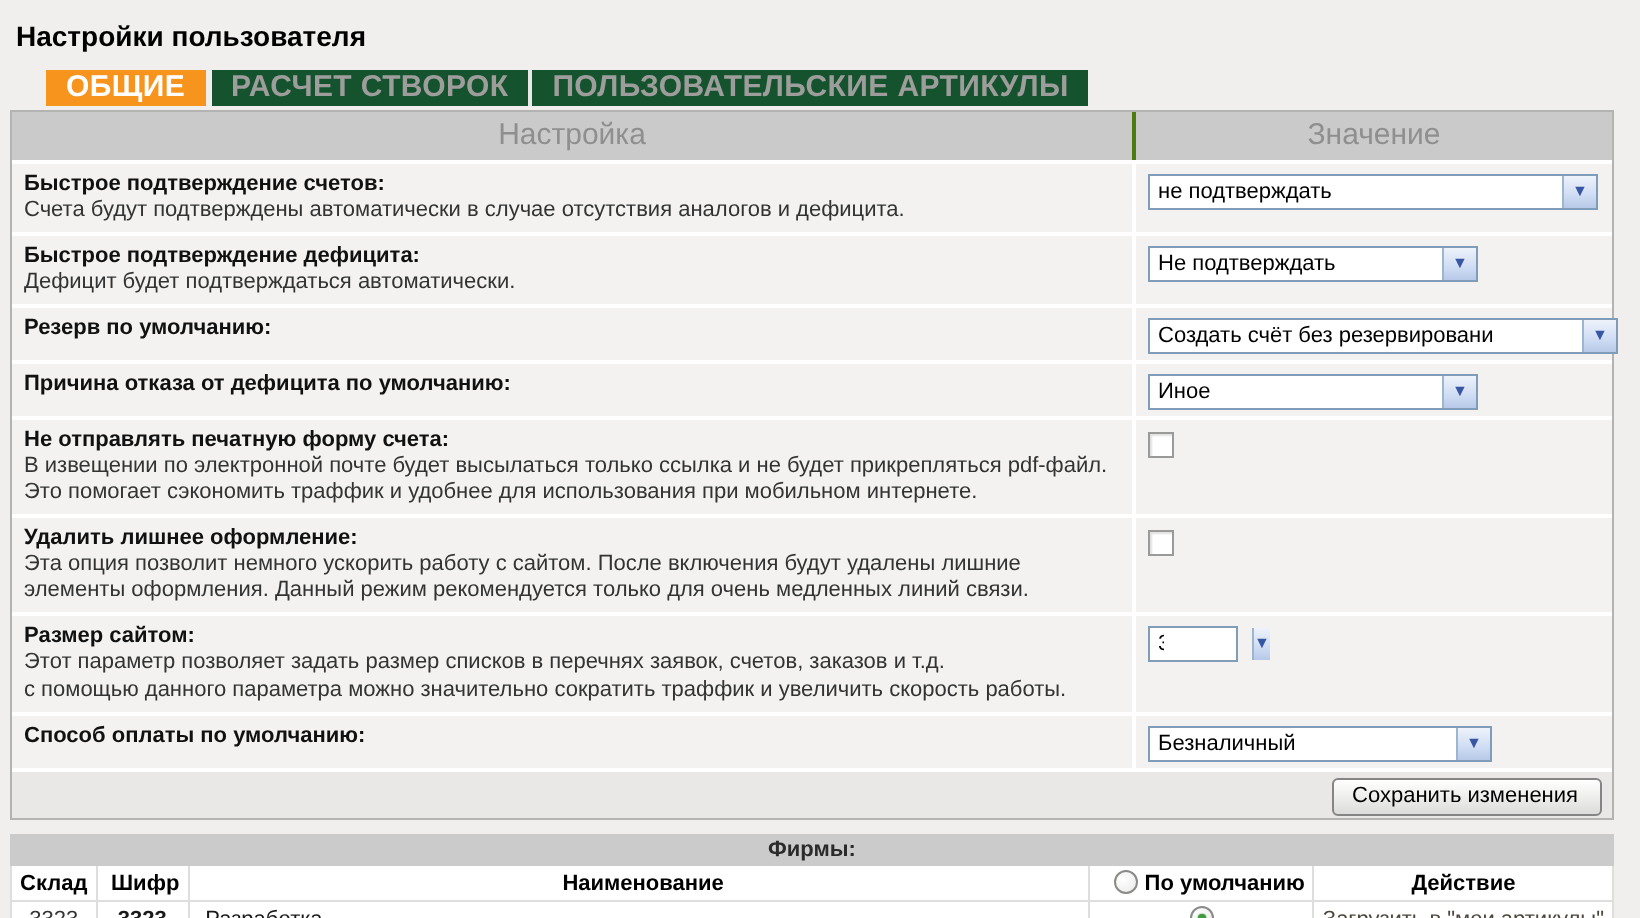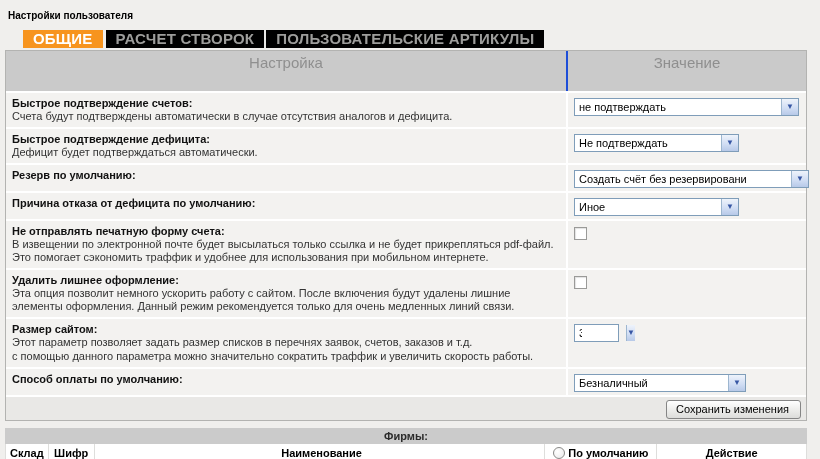--- a/index.html
+++ b/index.html
@@ -5,51 +5,51 @@
   * { box-sizing: border-box; margin: 0; padding: 0; }
   html,body { width: 820px; height: 459px; }
   body {
     background: #f0efed;
     font-family: "Liberation Sans", "DejaVu Sans", sans-serif;
     font-size: 11px;
     color: #1a1a1a;
   }
   .page { padding: 6px 5px 0 5px; position: relative; }
 
-  .page-title { font-size: 10px; font-weight: bold; color: #000; padding: 4px 3px 9px 3px; }
+  .page-title { font-size: 14px; font-weight: bold; color: #000; padding: 4px 3px 9px 3px; }
 
   
   .tabs { padding-left: 18px; height: 18px; }
   .tab {
     display: inline-block; vertical-align: top;
     height: 18px; line-height: 18px;
     padding: 0 10px;
     font-size: 15px; font-weight: bold;
     letter-spacing: .2px;
     cursor: pointer;
   }
   .tab.active { background: #f7941e; color: #fff; }
-  .tab.inactive { background: #000000; color: #9d9d9b; border-left: 2px solid #e8e8e6; }
+  .tab.inactive { background: #14532d; color: #9d9d9b; border-left: 2px solid #e8e8e6; }
   .tab.inactive.first { border-left: none; margin-left: 3px; }
 
   
   .settings {
     margin-top: 2px;
     width: 802px;
     border: 1px solid #b3b3b1;
     background: #fff;
   }
-  .s-header { display: flex; background: #cacaca; height: 40px; }
+  .s-header { display: flex; background: #cacaca; height: 24px; }
   .s-header .h-left {
     flex: 1; text-align: center; line-height: 24px;
     font-size: 15px; color: #8f8f8f;
   }
   .s-header .h-right {
     width: 240px; text-align: center; line-height: 24px;
-    font-size: 15px; color: #8f8f8f; border-left: 2px solid #1d4ed8;
+    font-size: 15px; color: #8f8f8f; border-left: 2px solid #4d7c0f;
   }
   .s-row { display: flex; background: #f3f2f0; border-top: 2px solid #ffffff; }
   .s-row .cell-label { flex: 1; padding: 3px 6px 4px 6px; }
   .s-row .cell-value { width: 240px; border-left: 2px solid #ffffff; padding: 3px 4px 3px 6px; }
   .lbl { font-weight: bold; color: #111; padding-top: 1px; }
   .dsc { color: #333; padding-top: 1px; line-height: 13px; }
 
   
   .fselect {
     display: flex; align-items: stretch;
@@ -91,21 +91,21 @@
   }
 
   
   .firms { margin-top: 7px; width: 802px; border-collapse: collapse; background: #fff; }
   .firms td { border: 1px solid #dededc; padding: 2px 4px; height: 18px; }
   .firms { border: 1px solid #b3b3b1; }
   .firms .t-title td {
     background: #cbcbcb; border: 1px solid #cbcbcb;
     font-weight: bold; text-align: center; color: #2b2b2b; height: 15px; padding: 1px;
   }
-  .firms .t-head td { font-weight: bold; text-align: center; color: #000; }
+  .firms .t-head td { font-weight: bold; text-align: right; color: #000; }
   .firms .c-sklad { width: 42px; text-align: center; color: #333; }
   .firms .c-shifr { width: 46px; text-align: center; }
   .firms .c-shifr.val { font-weight: bold; }
   .firms .c-name  { text-align: left; padding-left: 8px; }
   .firms .c-def   { width: 112px; text-align: center; }
   .firms .c-act   { width: 118px; }
 
   .radio {
     display: inline-block; width: 12px; height: 12px; vertical-align: -2px;
     border: 1px solid #8a8a88; border-radius: 50%;

